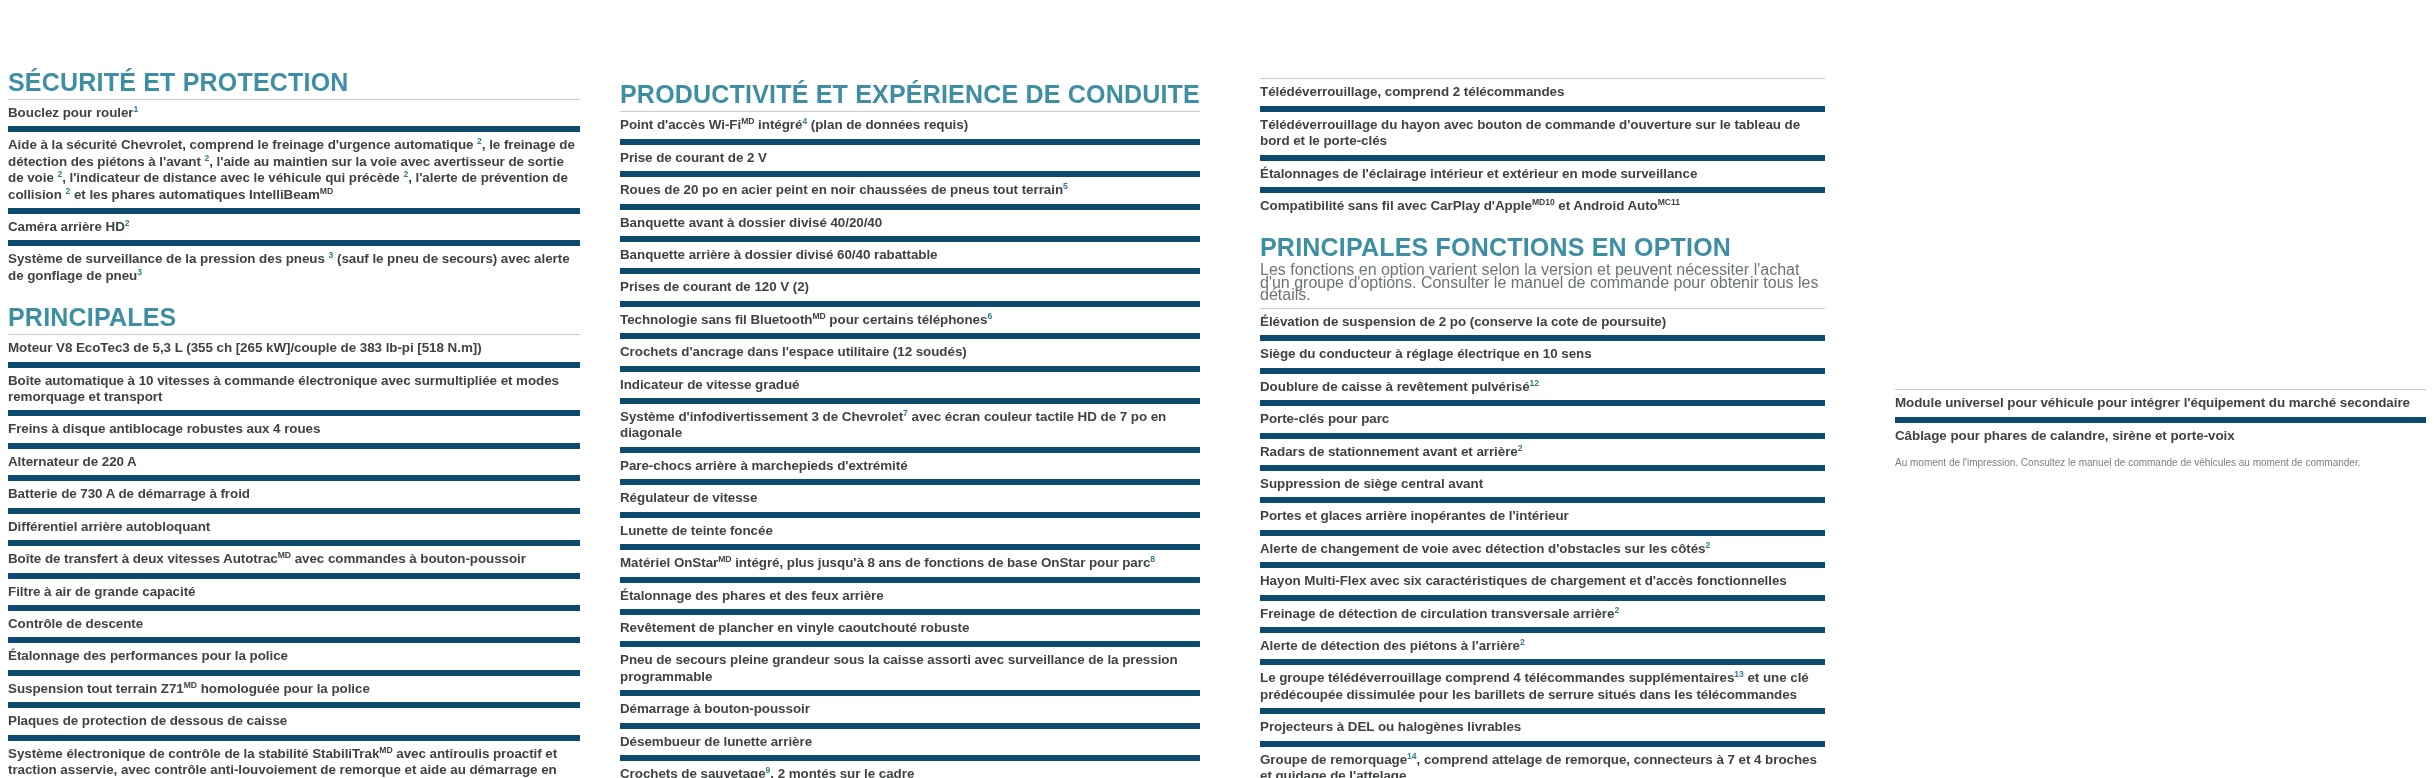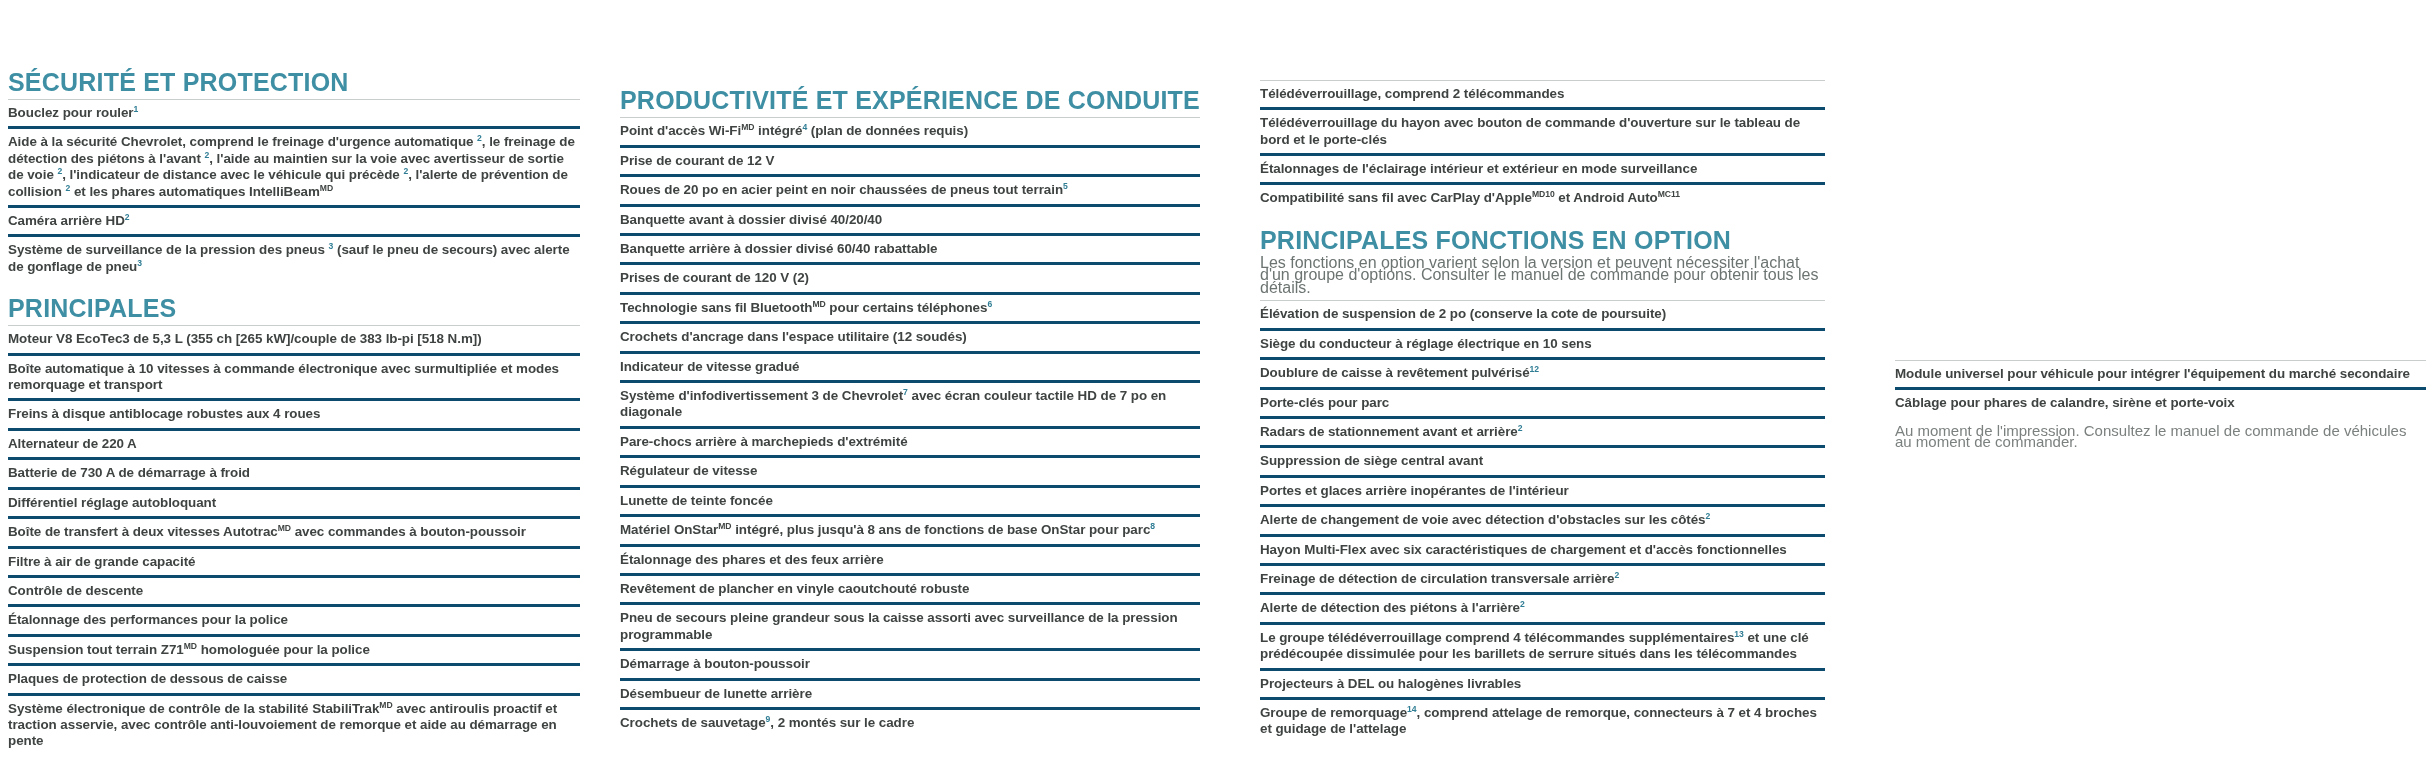--- a/index.html
+++ b/index.html
@@ -50,21 +50,21 @@
     color: #6c7472;
     margin: 2px 0 6px 0;
     max-width: 560px;
   }
   ul.spec-list {
     list-style: none;
     margin: 0;
     padding: 0;
   }
   ul.spec-list li {
-    border-top: 3px solid #0c4a6e;
+    border-top: 6px solid #0c4a6e;
     font-size: 13.4px;
     line-height: 16.4px;
     font-weight: bold;
     color: #3f4443;
     padding: 5px 0 5px 0;
     letter-spacing: -0.05px;
   }
   ul.spec-list li:first-child {
     border-top: none;
   }
@@ -75,21 +75,21 @@
     font-size: 8.6px;
     line-height: 0;
     vertical-align: super;
     font-weight: bold;
   }
   .fn {
     color: #2f7d94;
     font-weight: bold;
   }
   .disclaimer {
-    font-size: 15px;
+    font-size: 10px;
     line-height: 11.6px;
     color: #7b817f;
     font-weight: normal;
     margin-top: 8px;
     max-width: 520px;
   }
   .block-gap { height: 14px; }
 </style>
 </head>
 <body>
@@ -106,36 +106,36 @@
           <li>Système de surveillance de la pression des pneus <sup class="fn">3</sup> (sauf le pneu de secours) avec alerte de gonflage de pneu<sup class="fn">3</sup></li>
         </ul>
       <div class="block-gap"></div>
       <h2 class="section-title">PRINCIPALES</h2>
       <ul class="spec-list first-border">
           <li>Moteur V8 EcoTec3 de 5,3 L (355 ch [265 kW]/couple de 383 lb-pi [518 N.m])</li>
           <li>Boîte automatique à 10 vitesses à commande électronique avec surmultipliée et modes remorquage et transport</li>
           <li>Freins à disque antiblocage robustes aux 4 roues</li>
           <li>Alternateur de 220 A</li>
           <li>Batterie de 730 A de démarrage à froid</li>
-          <li>Différentiel réglage autobloquant</li>
+          <li>Différentiel arrière autobloquant</li>
           <li>Boîte de transfert à deux vitesses Autotrac<sup>MD</sup> avec commandes à bouton-poussoir</li>
           <li>Filtre à air de grande capacité</li>
           <li>Contrôle de descente</li>
           <li>Étalonnage des performances pour la police</li>
           <li>Suspension tout terrain Z71<sup>MD</sup> homologuée pour la police</li>
           <li>Plaques de protection de dessous de caisse</li>
           <li>Système électronique de contrôle de la stabilité StabiliTrak<sup>MD</sup> avec antiroulis proactif et traction asservie, avec contrôle anti-louvoiement de remorque et aide au démarrage en pente</li>
         </ul>
     </div>
 
     <div class="col col-2">
       <h2 class="section-title">PRODUCTIVITÉ ET EXPÉRIENCE DE CONDUITE</h2>
       <ul class="spec-list first-border">
           <li>Point d'accès Wi-Fi<sup>MD</sup> intégré<sup class="fn">4</sup> (plan de données requis)</li>
-          <li>Prise de courant de 12 V</li>
+          <li>Prise de courant de 2 V</li>
           <li>Roues de 20 po en acier peint en noir chaussées de pneus tout terrain<sup class="fn">5</sup></li>
           <li>Banquette avant à dossier divisé 40/20/40</li>
           <li>Banquette arrière à dossier divisé 60/40 rabattable</li>
           <li>Prises de courant de 120 V (2)</li>
           <li>Technologie sans fil Bluetooth<sup>MD</sup> pour certains téléphones<sup class="fn">6</sup></li>
           <li>Crochets d'ancrage dans l'espace utilitaire (12 soudés)</li>
           <li>Indicateur de vitesse gradué</li>
           <li>Système d'infodivertissement 3 de Chevrolet<sup class="fn">7</sup> avec écran couleur tactile HD de 7 po en diagonale</li>
           <li>Pare-chocs arrière à marchepieds d'extrémité</li>
           <li>Régulateur de vitesse</li>

